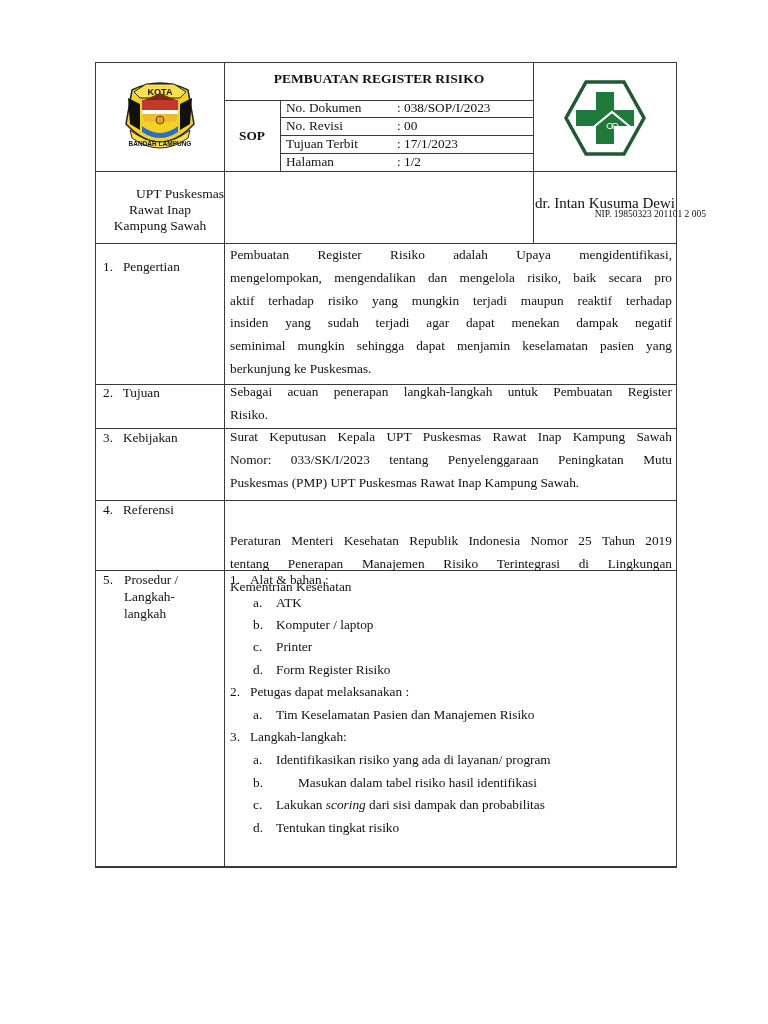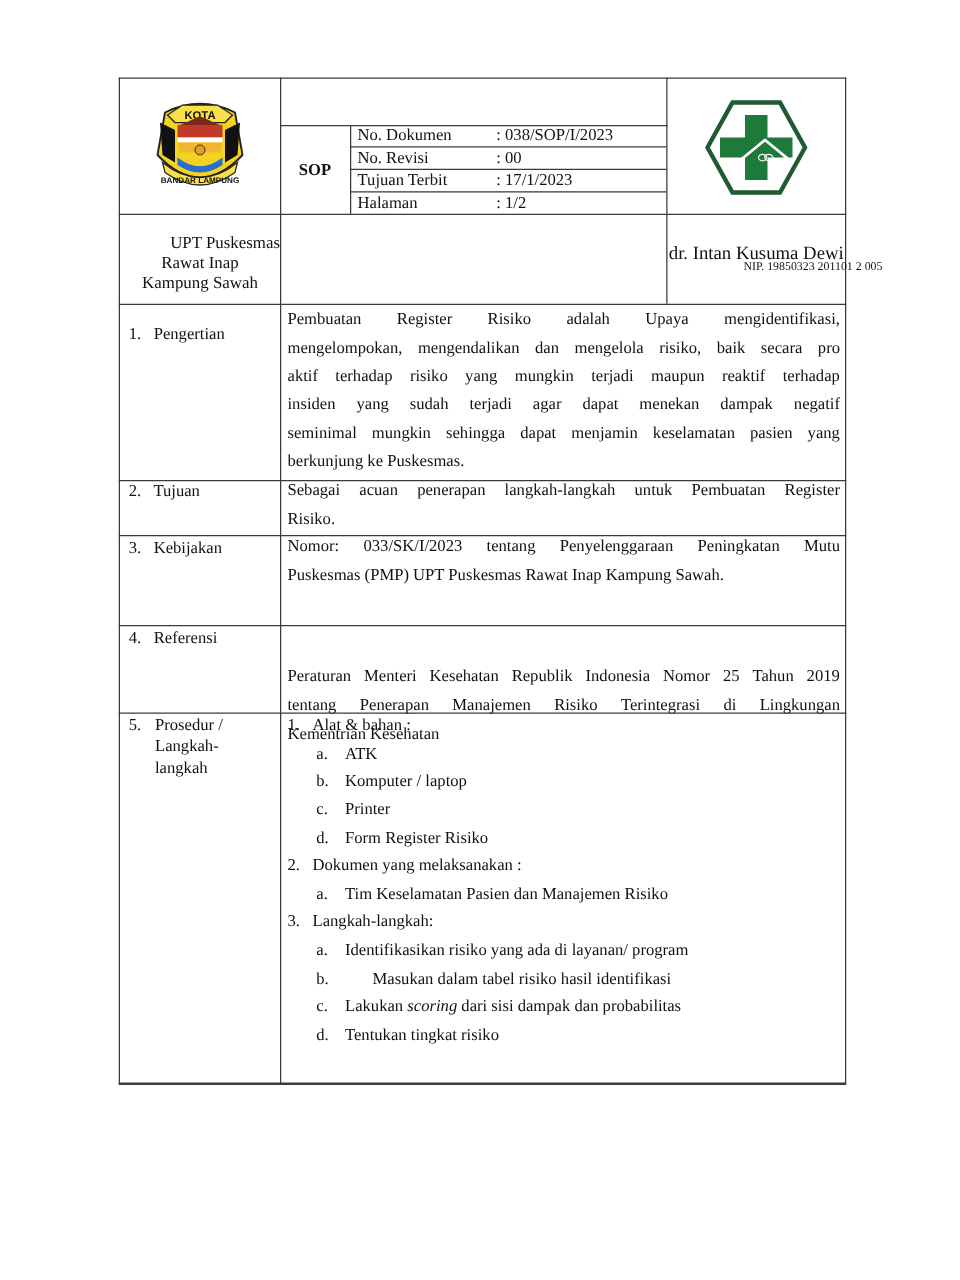--- a/index.html
+++ b/index.html
@@ -46,20 +46,21 @@
       <path d="M26 26 L42 19 L58 26 Z" fill="#7a2a1a"></path>
       <rect x="24" y="36" width="36" height="4" fill="#fff"></rect>
       <path d="M24 40 L60 40 L58 48 L26 48 Z" fill="#f0b830"></path>
       <circle cx="42" cy="46" r="4" fill="#e8a020" stroke="#333" stroke-width="0.8"></circle>
       <path d="M24 52 Q42 66 60 52 L60 58 Q42 70 24 58 Z" fill="#2a6fd0"></path>
       <path d="M12 56 Q42 80 72 56 L70 64 Q42 84 14 64 Z" fill="#f8e04a" stroke="#222" stroke-width="1"></path>
       <text x="42" y="72" font-size="6.5" font-weight="bold" text-anchor="middle" fill="#111" font-family="Liberation Sans, sans-serif">BANDAR LAMPUNG</text>
     </svg>
   </div>
 
+  <div class="t" style="left:224px;top:71px;width:310px;text-align:center;font-weight:bold;font-size:13.5px;">PEMBUATAN REGISTER RISIKO</div>
 
   <div class="t" style="left:224px;top:128px;width:56px;text-align:center;font-weight:bold;">SOP</div>
 
   <div class="t" style="left:286px;top:100px;">No. Dokumen</div>
   <div class="t" style="left:397px;top:100px;">: 038/SOP/I/2023</div>
   <div class="t" style="left:286px;top:118px;">No. Revisi</div>
   <div class="t" style="left:397px;top:118px;">: 00</div>
   <div class="t" style="left:286px;top:136px;">Tujuan Terbit</div>
   <div class="t" style="left:397px;top:136px;">: 17/1/2023</div>
   <div class="t" style="left:286px;top:154px;">Halaman</div>
@@ -153,20 +154,31 @@
         <span>Register</span>
       </div>
     <div class="para-line last">
         <span>Risiko.</span>
       </div>
   </div>
 
   <div class="t" style="left:103px;top:430px;white-space:pre;">3.   Kebijakan</div>
   <div class="abs" style="left:230px;top:426px;width:442px;font-size:13.3px;">
     <div class="para-line">
+        <span>Surat</span>
+        <span>Keputusan</span>
+        <span>Kepala</span>
+        <span>UPT</span>
+        <span>Puskesmas</span>
+        <span>Rawat</span>
+        <span>Inap</span>
+        <span>Kampung</span>
+        <span>Sawah</span>
+      </div>
+    <div class="para-line">
         <span>Nomor:</span>
         <span>033/SK/I/2023</span>
         <span>tentang</span>
         <span>Penyelenggaraan</span>
         <span>Peningkatan</span>
         <span>Mutu</span>
       </div>
     <div class="para-line last">
         <span>Puskesmas (PMP) UPT Puskesmas Rawat Inap Kampung Sawah.</span>
       </div>
@@ -211,21 +223,21 @@
     <div class="t" style="left:23px;top:25px;">a.</div>
     <div class="t" style="left:46px;top:25px;">ATK</div>
     <div class="t" style="left:23px;top:47px;">b.</div>
     <div class="t" style="left:46px;top:47px;">Komputer / laptop</div>
     <div class="t" style="left:23px;top:69px;">c.</div>
     <div class="t" style="left:46px;top:69px;">Printer</div>
     <div class="t" style="left:23px;top:92px;">d.</div>
     <div class="t" style="left:46px;top:92px;">Form Register Risiko</div>
 
     <div class="t" style="left:0;top:114px;">2.</div>
-    <div class="t" style="left:20px;top:114px;">Dokumen yang melaksanakan :</div>
+    <div class="t" style="left:20px;top:114px;">Petugas dapat melaksanakan :</div>
     <div class="t" style="left:23px;top:137px;">a.</div>
     <div class="t" style="left:46px;top:137px;">Tim Keselamatan Pasien dan Manajemen Risiko</div>
 
     <div class="t" style="left:0;top:159px;">3.</div>
     <div class="t" style="left:20px;top:159px;">Langkah-langkah:</div>
     <div class="t" style="left:23px;top:182px;">a.</div>
     <div class="t" style="left:46px;top:182px;">Identifikasikan risiko yang ada di layanan/ program</div>
     <div class="t" style="left:23px;top:205px;">b.</div>
     <div class="t" style="left:46px;top:205px;margin-left:22px;">Masukan dalam tabel risiko hasil identifikasi</div>
     <div class="t" style="left:23px;top:227px;">c.</div>

